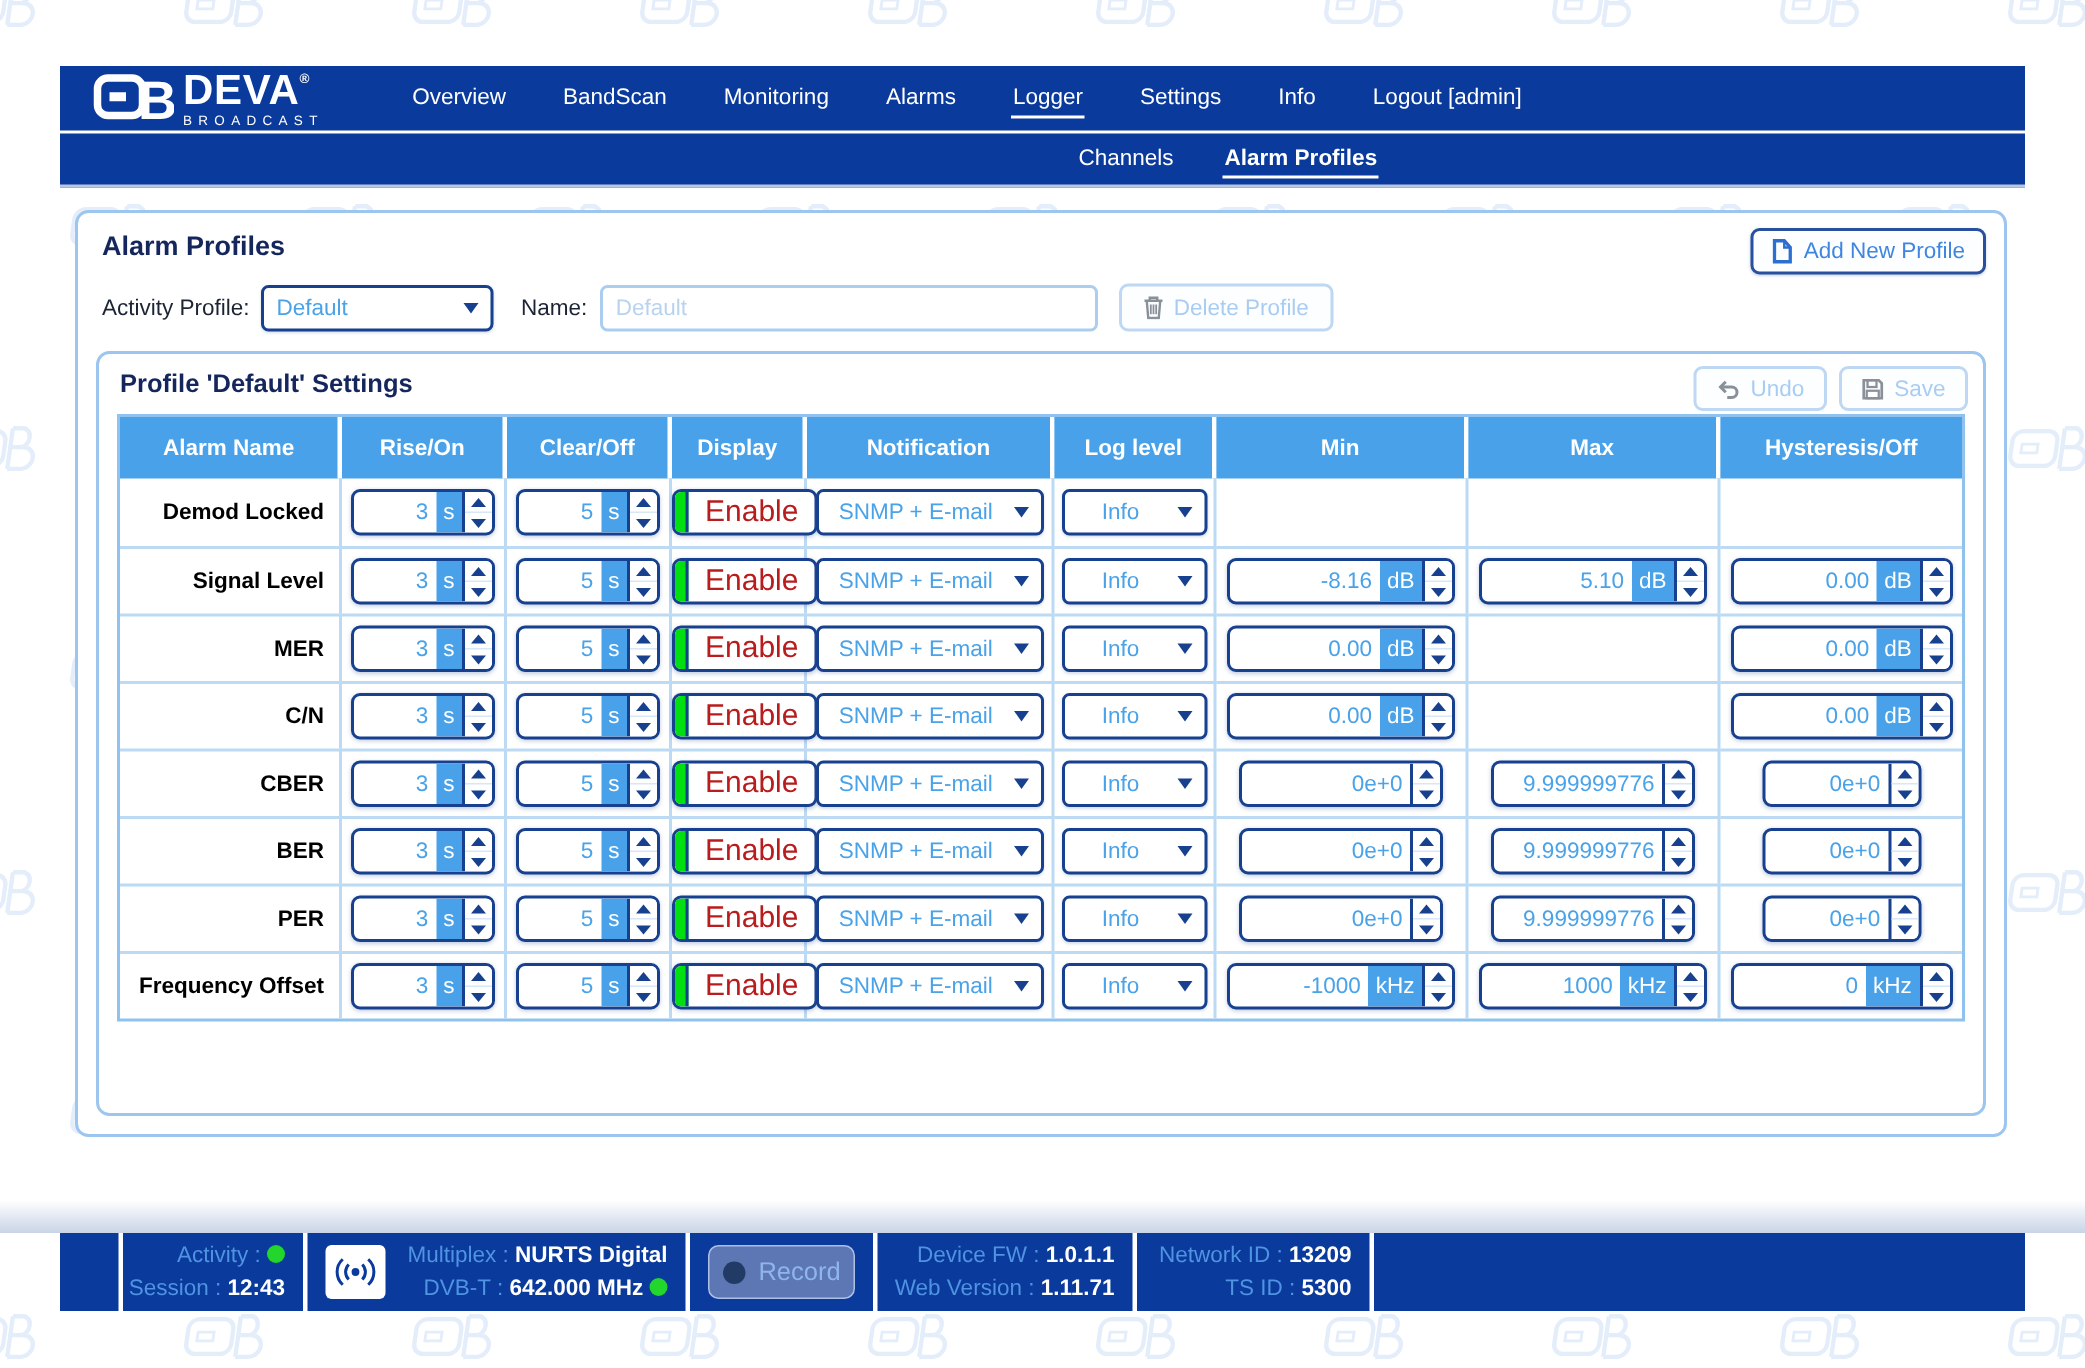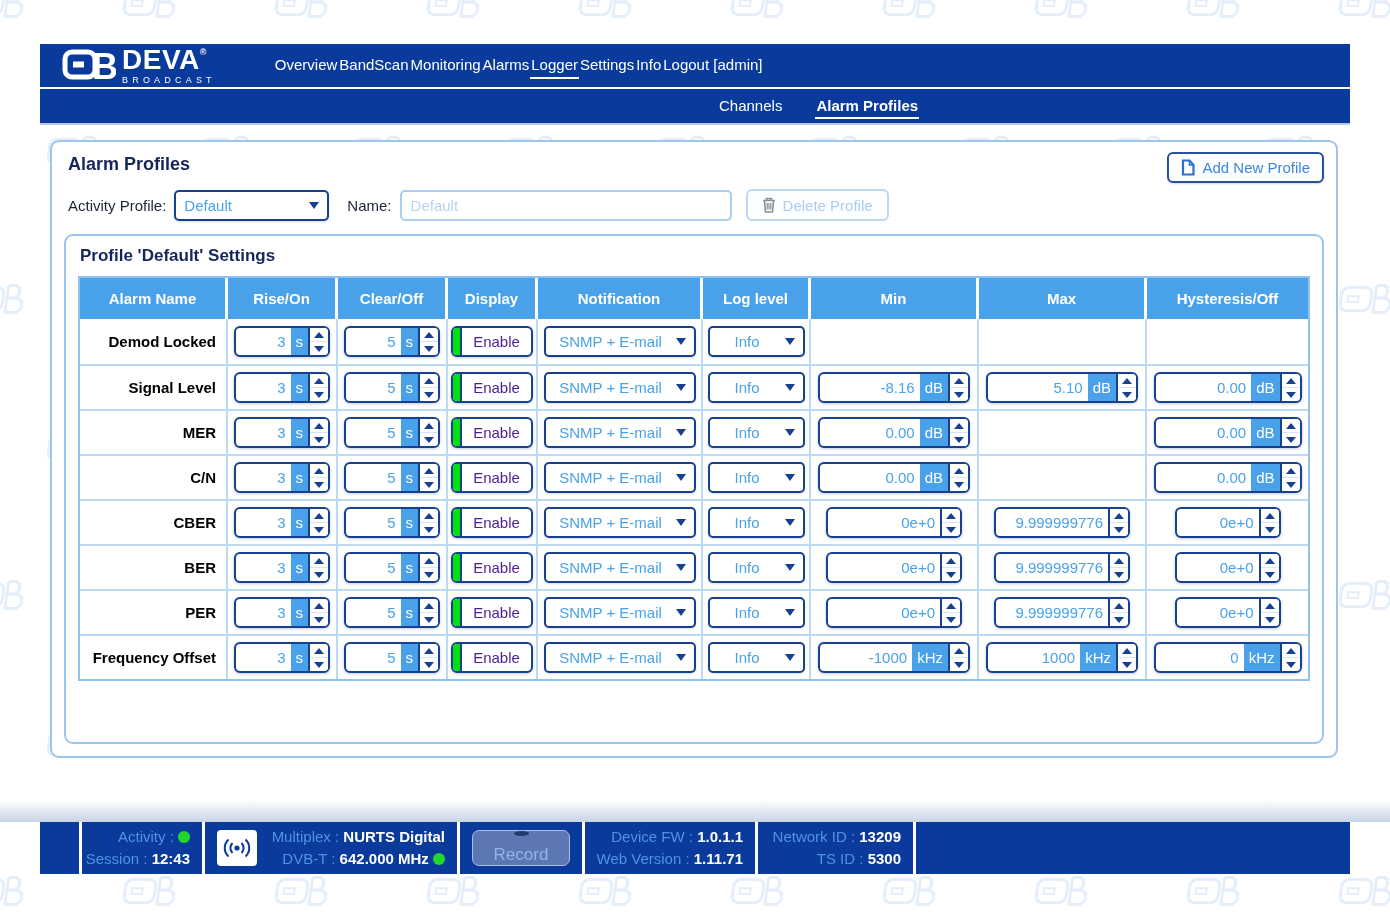--- a/index.html
+++ b/index.html
@@ -22,21 +22,21 @@
   .subnav {
     position: absolute; left: 40px; top: 89px; width: 1310px; height: 36px;
     background: #0a3a9b; border-bottom: 2px solid #b9c8e2; z-index: 2;
     display: flex; align-items: center;
   }
   .brand { display: flex; align-items: flex-start; margin-left: 22px; gap: 6px; }
   .brand-text { color: #fff; line-height: 1; }
   .brand-name { font-size: 28px; font-weight: bold; letter-spacing: 0.5px; }
   .brand-reg { font-size: 9px; vertical-align: 14px; }
   .brand-sub { font-size: 9px; letter-spacing: 4.2px; margin-top: 2px; }
-  .nav-items { display: flex; margin-left: 58px; }
+  .nav-items { display: flex; gap: 36px; margin-left: 58px; }
   .nav-item { color: #fff; font-size: 15px; cursor: pointer; padding: 4px 1px; position: relative; }
   .nav-item.active { border-bottom: 2px solid #fff; }
   .subnav-items { display: flex; gap: 32px; margin-left: 678px; }
   .subnav-item { color: #fff; font-size: 15px; cursor: pointer; padding: 3px 1px; }
   .subnav-item.active { font-weight: bold; border-bottom: 2px solid #fff; }
 
   
   .main-panel {
     position: absolute; left: 50px; top: 140px; width: 1288px; height: 618px;
     background: #fff; border: 2px solid #9cc6ef; border-radius: 9px; z-index: 2;
@@ -103,21 +103,21 @@
   .spin-unit { background: #49a2e9; color: #fff; font-size: 15px; line-height: 27px; padding: 0 5px; }
   .spin-btns { width: 20px; border-left: 2px solid #17418f; display: flex; flex-direction: column; background: #fff; }
   .spin-b { flex: 1; display: flex; align-items: center; justify-content: center; cursor: pointer; }
   .spin-b.up { border-bottom: 1px solid #d7e6f8; }
   .tri-up { width: 0; height: 0; border-left: 5px solid transparent; border-right: 5px solid transparent; border-bottom: 6px solid #17418f; }
   .tri-dn { width: 0; height: 0; border-left: 5px solid transparent; border-right: 5px solid transparent; border-top: 6px solid #17418f; }
 
   .enable-ctl { display: inline-flex; height: 31px; border: 2px solid #17418f; border-radius: 6px;
     overflow: hidden; background: #fff; box-shadow: 0 1px 3px rgba(80,110,160,.35); cursor: pointer; vertical-align: middle; }
   .enable-green { width: 9px; background: #00e010; border-right: 2px solid #17418f; }
-  .enable-txt { color: #4c1d95; font-size: 15px; line-height: 27px; padding: 0 11px; }
+  .enable-txt { color: #b91c1c; font-size: 20px; line-height: 27px; padding: 0 11px; }
 
   .cell-sel { margin: 0 auto; }
   .sel-notif { width: 152px; }
   .sel-log { width: 97px; }
 
   
   .pre-footer {
     position: absolute; left: 0; right: 0; top: 800px; height: 22px; z-index: 1;
     background: linear-gradient(#ffffff, #c9d4e6);
   }
@@ -132,21 +132,21 @@
   .seg .val { color: #fff; font-weight: bold; }
   .dot { display: inline-block; width: 12px; height: 12px; border-radius: 50%; background: #23d62c; vertical-align: -1px; }
   .seg-empty-l { width: 42px; }
   .seg-activity { width: 123px; }
   .seg-mux { width: 255px; justify-content: flex-start; gap: 14px; }
   .seg-mux .seg-lines { flex: 1; }
   .ant-box { width: 40px; height: 36px; background: #fff; border-radius: 4px; display: flex; align-items: center; justify-content: center; flex: none; }
   .seg-record { width: 125px; justify-content: center; }
   .record-btn { display: flex; align-items: center; gap: 9px; width: 101px; height: 36px; justify-content: center;
     background: #5d77b5; border: 1px solid #aebfe6; border-radius: 7px; color: #8fb6ea; font-size: 17px;
-    font-family: "Liberation Sans", sans-serif; cursor: pointer; flex-direction: column; }
+    font-family: "Liberation Sans", sans-serif; cursor: pointer; }
   .record-dot { width: 15px; height: 15px; border-radius: 50%; background: #223a66; }
   .seg-bitrate { width: 227px; }
   .seg-fw { width: 173px; }
   .seg-ids { width: 158px; }
   .seg-temp { width: 152px; }
   .seg-empty-r { flex: 1; }
 </style>
 </head>
 <body>
 
@@ -612,20 +612,37 @@
       <svg width="14" height="16" viewBox="0 0 14 16">
         <path d="M1 3.5 h12 M4.5 3.5 v-2 h5 v2 M2.5 3.5 l1 11.5 h7 l1 -11.5" fill="none" stroke="#8a9099" stroke-width="1.6"></path>
         <path d="M5.2 6 v6.5 M7 6 v6.5 M8.8 6 v6.5" stroke="#8a9099" stroke-width="1.2"></path>
       </svg>
       <span>Delete Profile</span>
     </button>
   </div>
 
   <div class="inner-panel">
     <div class="inner-title">Profile 'Default' Settings</div>
+    <div class="inner-actions">
+      <button class="btn btn-disabled btn-undo">
+        <svg width="16" height="14" viewBox="0 0 16 14">
+          <path d="M3 6 h7.5 a3.5 3.5 0 0 1 0 7 h-3" fill="none" stroke="#8a9099" stroke-width="2"></path>
+          <path d="M6.5 2.5 L3 6 L6.5 9.5" fill="none" stroke="#8a9099" stroke-width="2"></path>
+        </svg>
+        <span>Undo</span>
+      </button>
+      <button class="btn btn-disabled btn-save">
+        <svg width="15" height="15" viewBox="0 0 15 15">
+          <path d="M1.5 1.5 h10 l2 2 v10 h-12 z" fill="none" stroke="#8a9099" stroke-width="1.8"></path>
+          <rect x="4" y="1.5" width="6" height="4.5" fill="none" stroke="#8a9099" stroke-width="1.5"></rect>
+          <rect x="3.5" y="8.5" width="8" height="5" fill="none" stroke="#8a9099" stroke-width="1.5"></rect>
+        </svg>
+        <span>Save</span>
+      </button>
+    </div>
 
 
     <div class="table-wrap">
       <table>
         <colgroup>
           <col style="width:148px">
             <col style="width:110px">
             <col style="width:110px">
             <col style="width:90px">
           <col style="width:165px">

